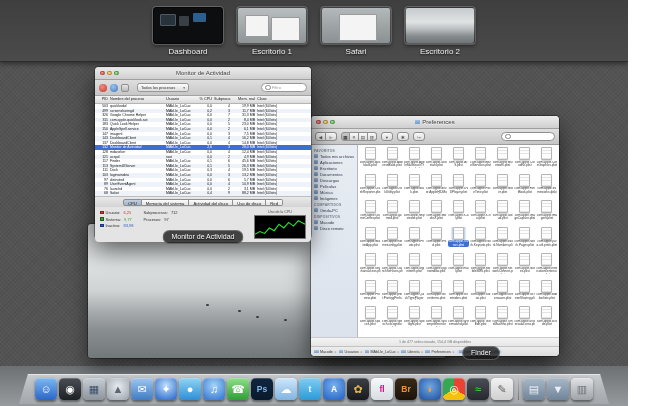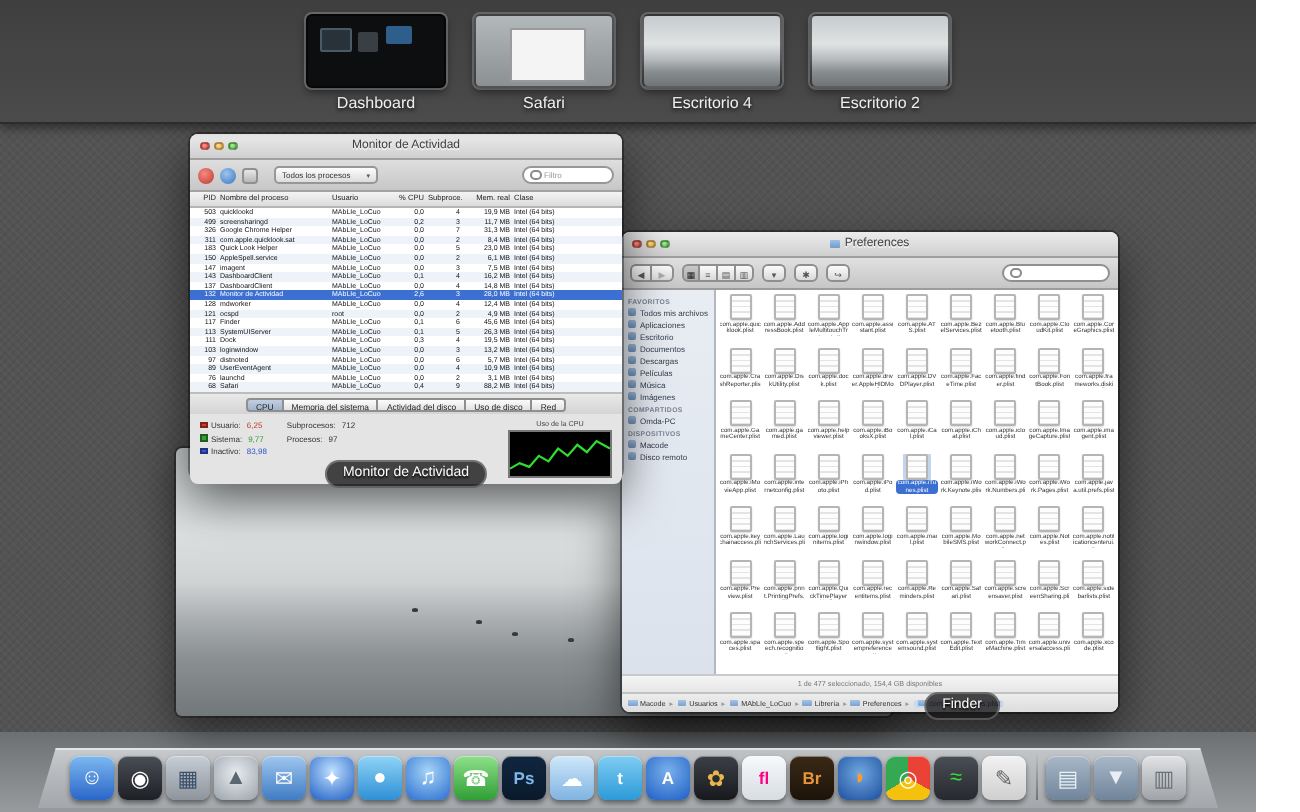--- a/index.html
+++ b/index.html
@@ -171,28 +171,31 @@
   <div class="spaces-bar">
       <div class="space">
         <div class="space-thumb thumb--dashboard">
           <i class="wg wg1"></i>
           <i class="wg wg2"></i>
           <i class="wg wg3"></i>
         </div>
         <div class="space-label">Dashboard</div>
       </div>
       <div class="space">
+        <div class="space-thumb thumb--desktop-windows">
+          <i class="mw mwa"></i>
+          <i class="mw mwb"></i>
+        </div>
+        <div class="space-label">Escritorio 1</div>
+      </div>
+      <div class="space">
         <div class="space-thumb thumb--safari">
           <i class="mw mwc"></i>
         </div>
         <div class="space-label">Safari</div>
-      </div>
-      <div class="space">
-        <div class="space-thumb thumb--fog"></div>
-        <div class="space-label">Escritorio 4</div>
       </div>
       <div class="space">
         <div class="space-thumb thumb--fog"></div>
         <div class="space-label">Escritorio 2</div>
       </div>
     </div>
 
   <div class="fog-window">
     <i class="bird" style="left:118px;top:80px;"></i>
     <i class="bird" style="left:150px;top:86px;"></i>

